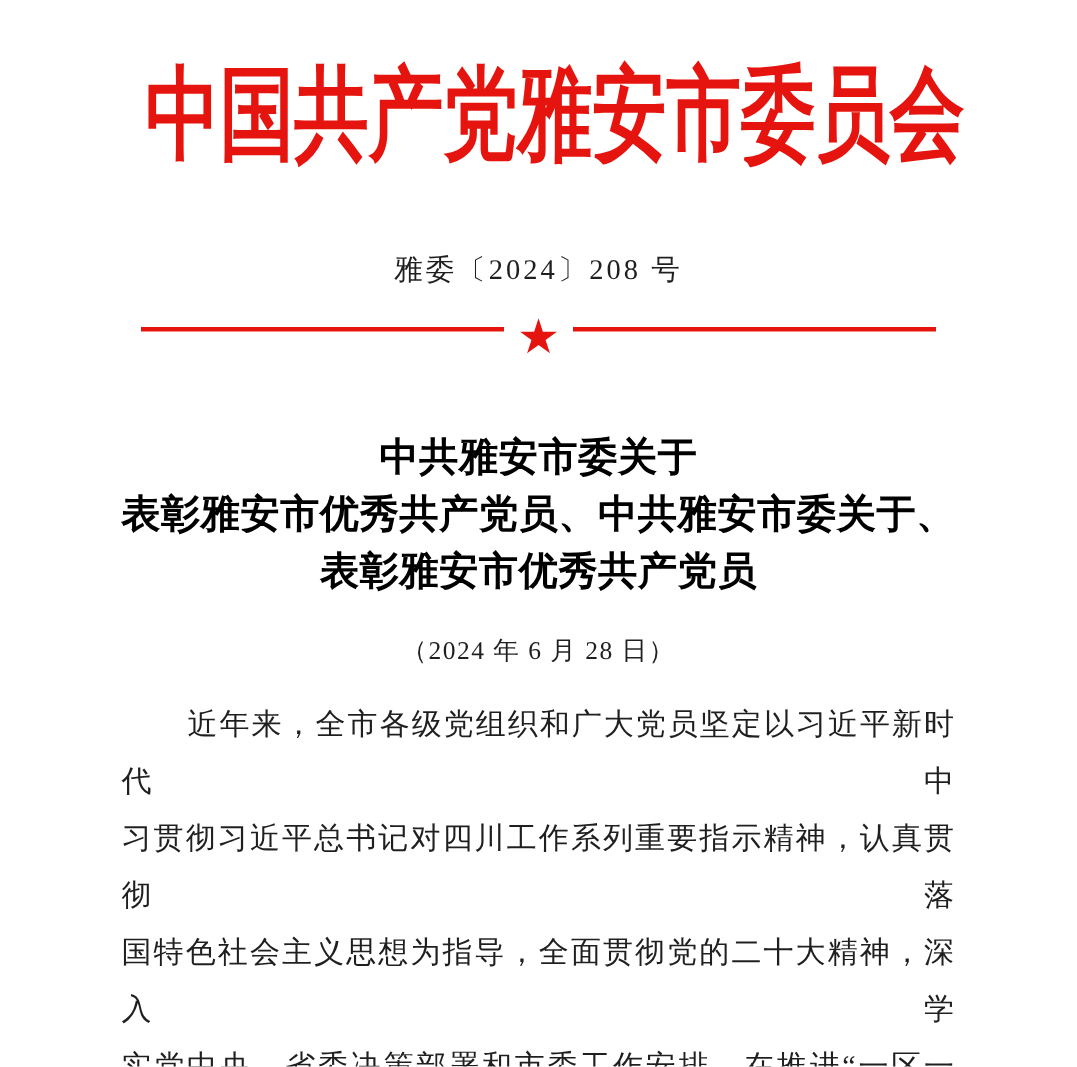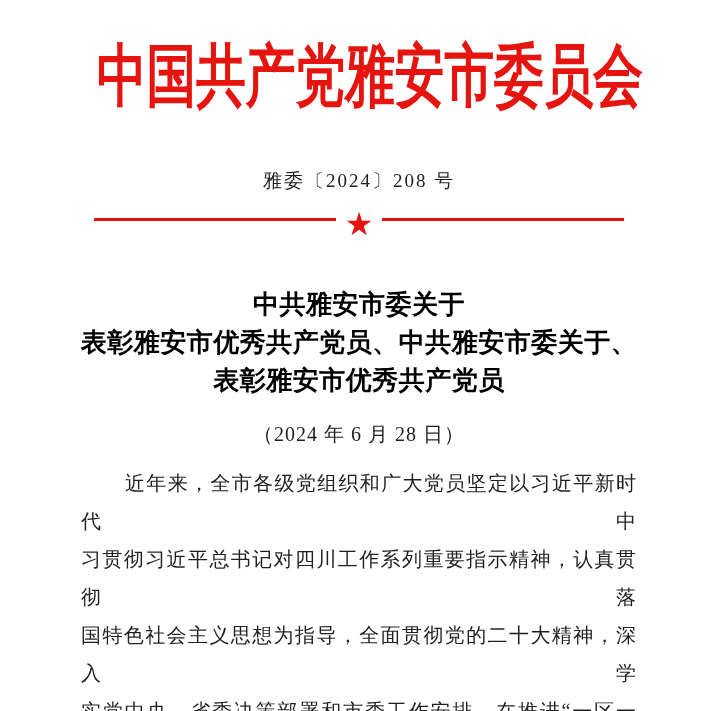--- a/index.html
+++ b/index.html
@@ -62,21 +62,21 @@
     font-weight: bold;
     font-size: 26px;
     line-height: 38px;
     color: var(--title-text, #000000);
     letter-spacing: 0.5px;
   }
   
   .doc-date {
     margin-top: 22px;
     text-align: center;
-    font-size: 20px;
+    font-size: 17px;
     line-height: 24px;
     letter-spacing: 1px;
     color: var(--body-text, #1f1f1f);
   }
   
   .doc-body {
     width: 556px;
     margin: 18px auto 0;
     font-size: 20px;
     color: var(--body-text, #1f1f1f);

